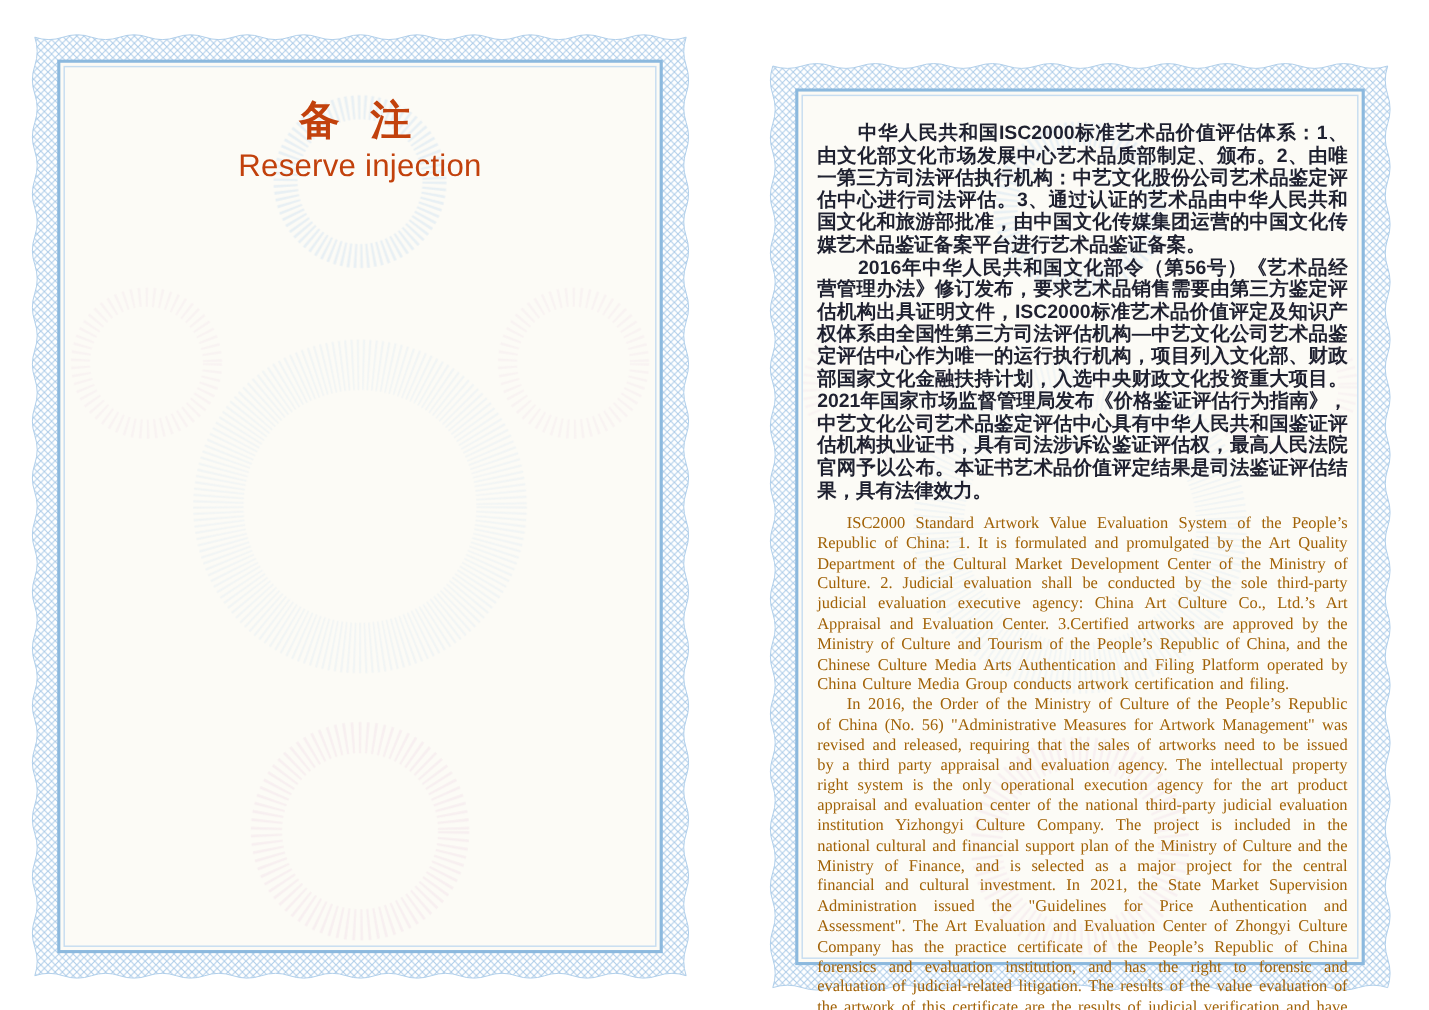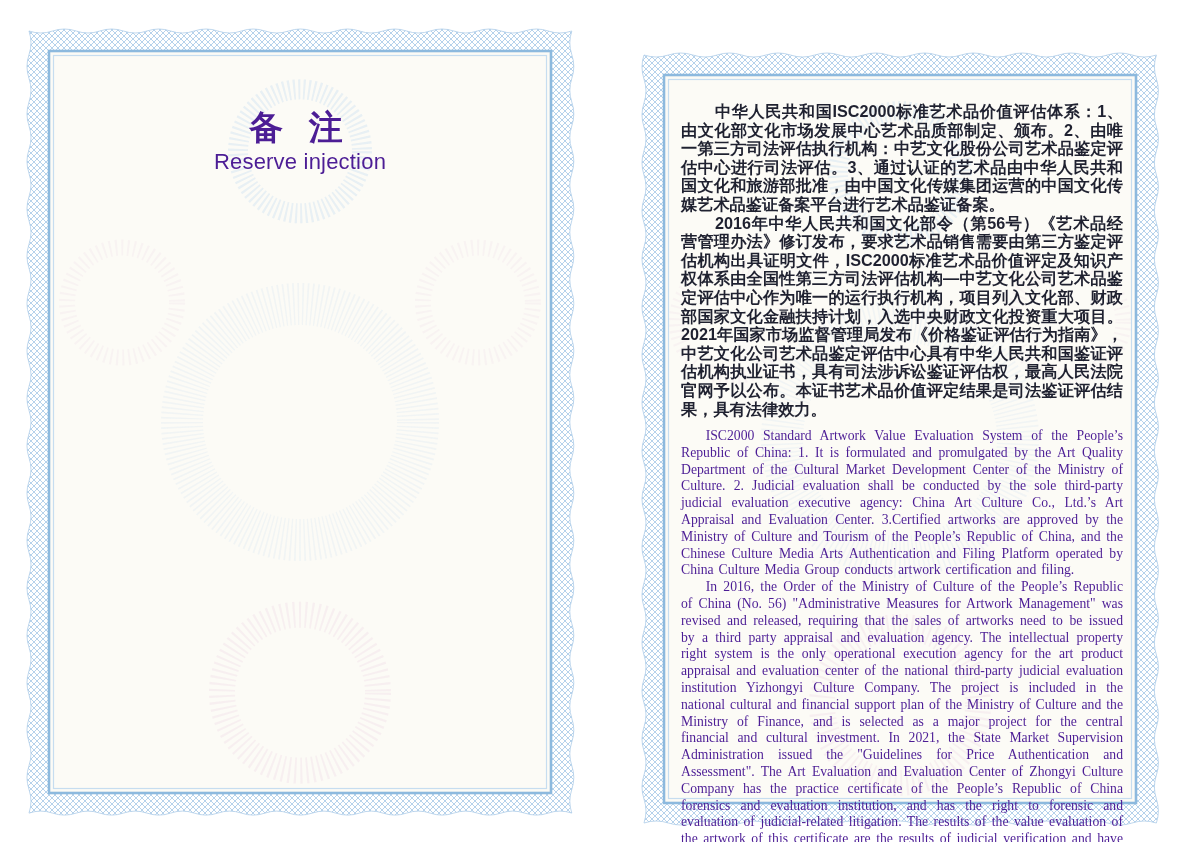--- a/index.html
+++ b/index.html
@@ -6,33 +6,33 @@
   .canvas {
     position:relative; width:1191px; height:842px; overflow:hidden;
     background:#ffffff;
     font-family:"Liberation Sans","DejaVu Sans",sans-serif;
   }
   .page { position:absolute; }
   .border-svg { position:absolute; left:0; top:0; }
   #left-page  { left:22px;  top:24px; width:556px; height:796px; }
   #right-page { left:637px; top:48px; width:526px; height:782px; }
 
-  .left-content { position:absolute; left:0; right:0; top:84px; text-align:center; color:#4c1d95; }
+  .left-content { position:absolute; left:0; right:0; top:58px; text-align:center; color:#c2410c; }
   .cn-title   { font-size:34px; font-weight:700; letter-spacing:8px; margin:0; line-height:1.15; }
-  .en-subtitle{ font-size:22px; font-weight:400; margin:2px 0 0; letter-spacing:0.2px;text-align:center; }
+  .en-subtitle{ font-size:26px; font-weight:400; margin:2px 0 0; letter-spacing:0.2px;text-align:center; }
 
   .right-content { position:absolute; left:44px; right:40px; top:54px; }
   .cn-text p {
     margin:0; font-size:16.2px; line-height:18.6px; font-weight:700;
     color:#1f2130; text-align:justify; text-indent:2.1em;
   }
   .en-text { margin-top:10px; }
   .en-text p {
     margin:0; font-family:"Liberation Serif","DejaVu Serif",serif;
-    font-size:13.7px; line-height:16.8px; color:#4c1d95;
+    font-size:13.7px; line-height:16.8px; color:#a16207;
     text-align:justify; text-indent:1.8em; word-spacing:1.5px;
   }
 </style>
 </head>
 <body>
 
 <div class="canvas">
 
   <div class="page" id="left-page">
       <svg class="border-svg" width="556" height="796" viewBox="0 0 556 796">

